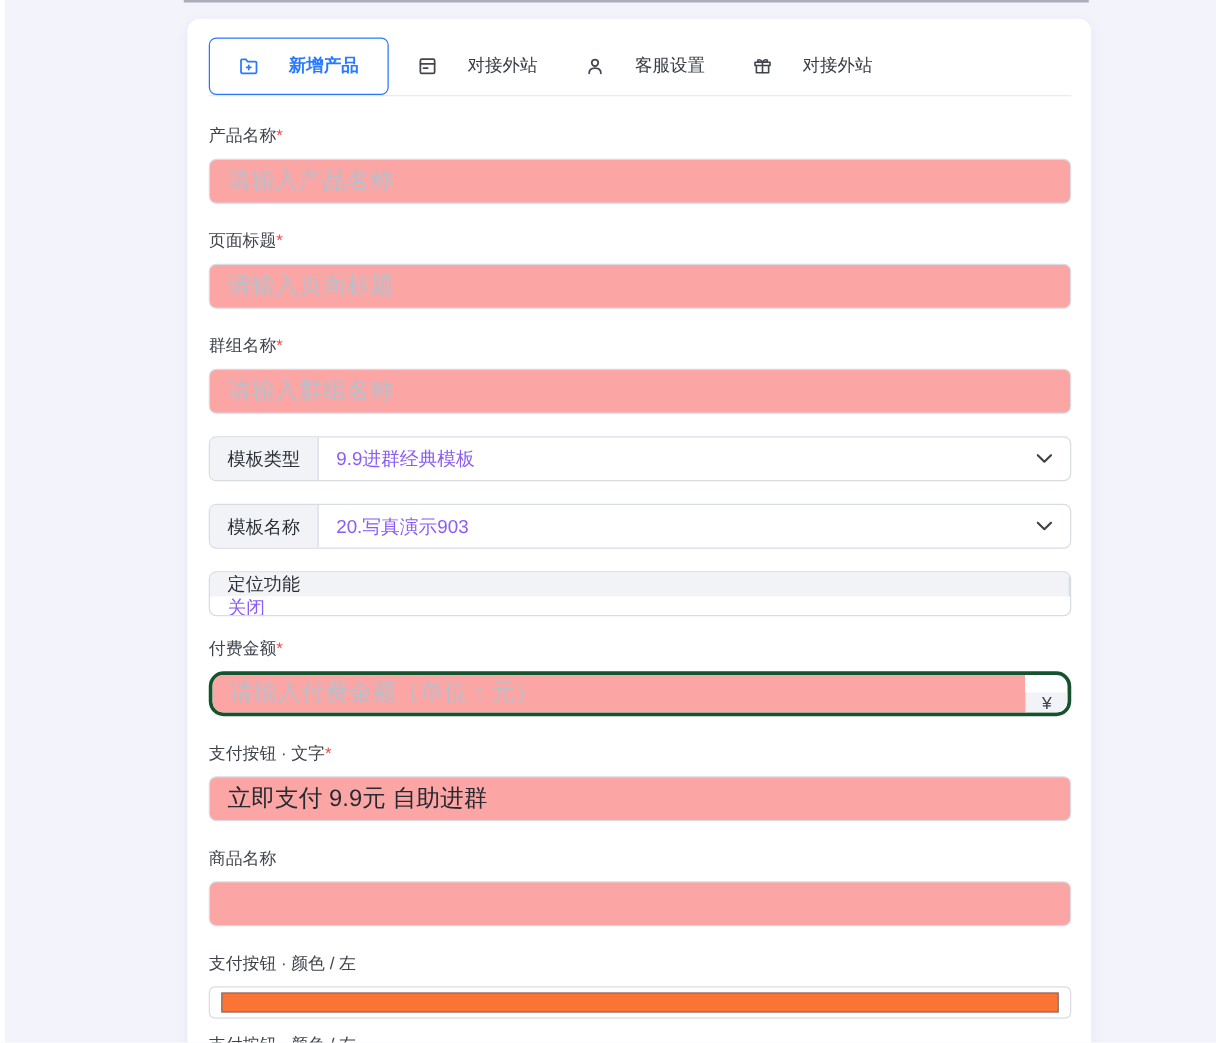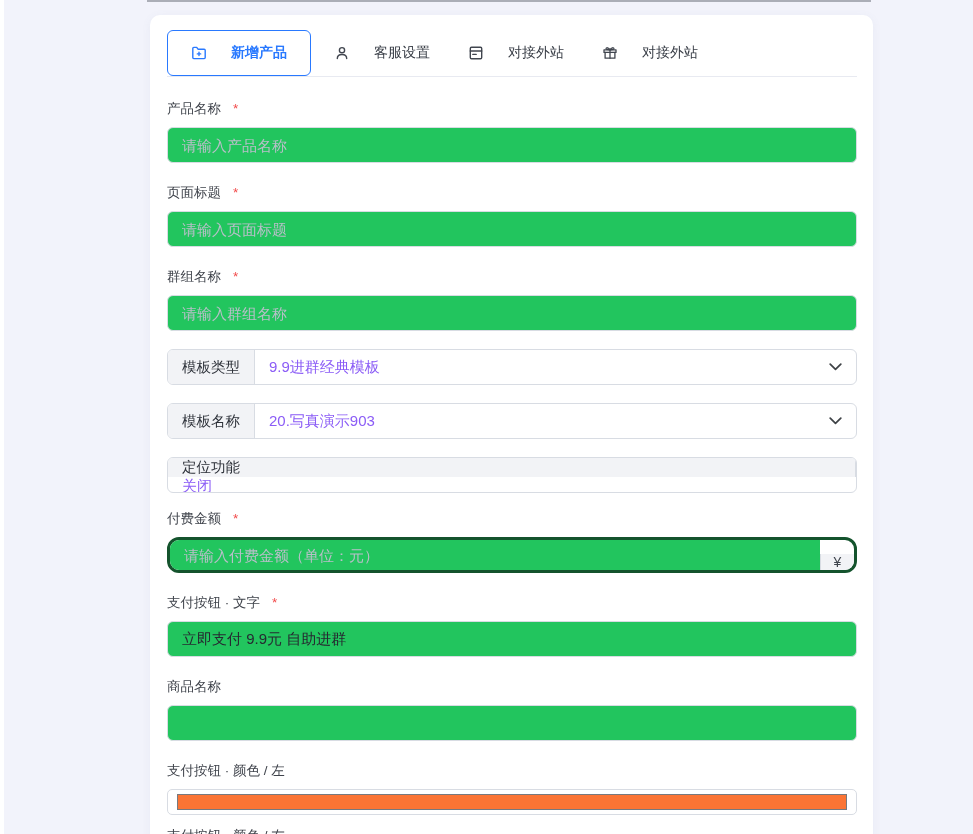--- a/index.html
+++ b/index.html
@@ -20,26 +20,26 @@
   .tab { display:flex; align-items:center; gap:24px; height:100%; padding:0 15px;
     font-size:14px; color:#373c45; cursor:pointer; white-space:nowrap; }
   .tab .ticon { display:flex; color:#41464f; }
   .tab.active { border:1px solid #2979ff; border-radius:6px; color:#2979ff;
     font-weight:700; padding:0 23px; background:#fff; }
   .tab.active .ticon { color:#2979ff; }
   .tab + .tab { margin-left:8px; }
 
   
   .form { margin-top:23px; }
-  .f-label { display:flex; align-items:center; gap:12px; font-size:13.5px; color:#3f434b;
+  .f-label { display:flex; align-items:center; gap:0; font-size:13.5px; color:#3f434b;
     line-height:18px; margin-bottom:9px; }
   .req { color:#f24b4b; font-size:13.5px; }
 
   .t-input { width:100%; height:36px; border:1px solid #d8dce3; border-radius:6px;
-    padding:0 14px; font-size:15px; color:#262a31; background:#22c55e; outline:none;
+    padding:0 14px; font-size:19px; color:#262a31; background:#fca5a5; outline:none;
     font-family:inherit; }
   .t-input::placeholder { color:#b9bfc9; }
 
   .block { margin-bottom:21px; }
   .block-tight { margin-bottom:18px; }
 
   .select-row { display:flex; align-items:stretch; height:36px; border:1px solid #d8dce3;
     border-radius:6px; background:#fff; margin-bottom:18px; cursor:pointer; overflow:hidden;text-align:center; }
   .grp-label { background:#f2f3f6; border-right:1px solid #d8dce3; display:flex;
     align-items:center; padding:0 14px; font-size:14.5px; color:#2c3038; flex:none; }
@@ -74,34 +74,34 @@
           <svg width="16" height="16" viewBox="0 0 16 16" fill="none" stroke="currentColor" stroke-width="1.4" stroke-linecap="round" stroke-linejoin="round">
             <path d="M1.8 4.6 V3.4 a1 1 0 0 1 1-1 h2.9 l1.3 1.8 h6.2 a1 1 0 0 1 1 1 v7.4 a1 1 0 0 1 -1 1 H2.8 a1 1 0 0 1 -1-1 z"></path>
             <path d="M8 7.2 v3.4 M6.3 8.9 h3.4"></path>
           </svg>
         </span>
         <span>新增产品</span>
       </div>
       <div class="tab">
         <span class="ticon">
           <svg width="16" height="16" viewBox="0 0 16 16" fill="none" stroke="currentColor" stroke-width="1.4" stroke-linecap="round" stroke-linejoin="round">
+            <rect x="2.3" y="2.3" width="11.4" height="11.4" rx="1.2"></rect>
+            <path d="M2.3 6 h11.4 M4.8 9.4 h3.4"></path>
+          </svg>
+        </span>
+        <span>对接外站</span>
+      </div>
+      <div class="tab">
+        <span class="ticon">
+          <svg width="16" height="16" viewBox="0 0 16 16" fill="none" stroke="currentColor" stroke-width="1.4" stroke-linecap="round" stroke-linejoin="round">
             <circle cx="8" cy="5.2" r="2.6"></circle>
             <path d="M3.3 13.6 c0-2.7 2.1-4.1 4.7-4.1 s4.7 1.4 4.7 4.1"></path>
           </svg>
         </span>
         <span>客服设置</span>
-      </div>
-      <div class="tab">
-        <span class="ticon">
-          <svg width="16" height="16" viewBox="0 0 16 16" fill="none" stroke="currentColor" stroke-width="1.4" stroke-linecap="round" stroke-linejoin="round">
-            <rect x="2.3" y="2.3" width="11.4" height="11.4" rx="1.2"></rect>
-            <path d="M2.3 6 h11.4 M4.8 9.4 h3.4"></path>
-          </svg>
-        </span>
-        <span>对接外站</span>
       </div>
       <div class="tab">
         <span class="ticon">
           <svg width="16" height="16" viewBox="0 0 16 16" fill="none" stroke="currentColor" stroke-width="1.3" stroke-linecap="round" stroke-linejoin="round">
             <rect x="2" y="4.8" width="12" height="2.6"></rect>
             <path d="M3.1 7.4 v5.8 h9.8 V7.4"></path>
             <path d="M8 4.8 v8.4"></path>
             <path d="M8 4.8 C6.8 2.2 3.9 2.4 4.1 3.7 c.2 1.1 2.4 1.1 3.9 1.1 z"></path>
             <path d="M8 4.8 c1.2-2.6 4.1-2.4 3.9-1.1 c-.2 1.1-2.4 1.1-3.9 1.1 z"></path>
           </svg>

